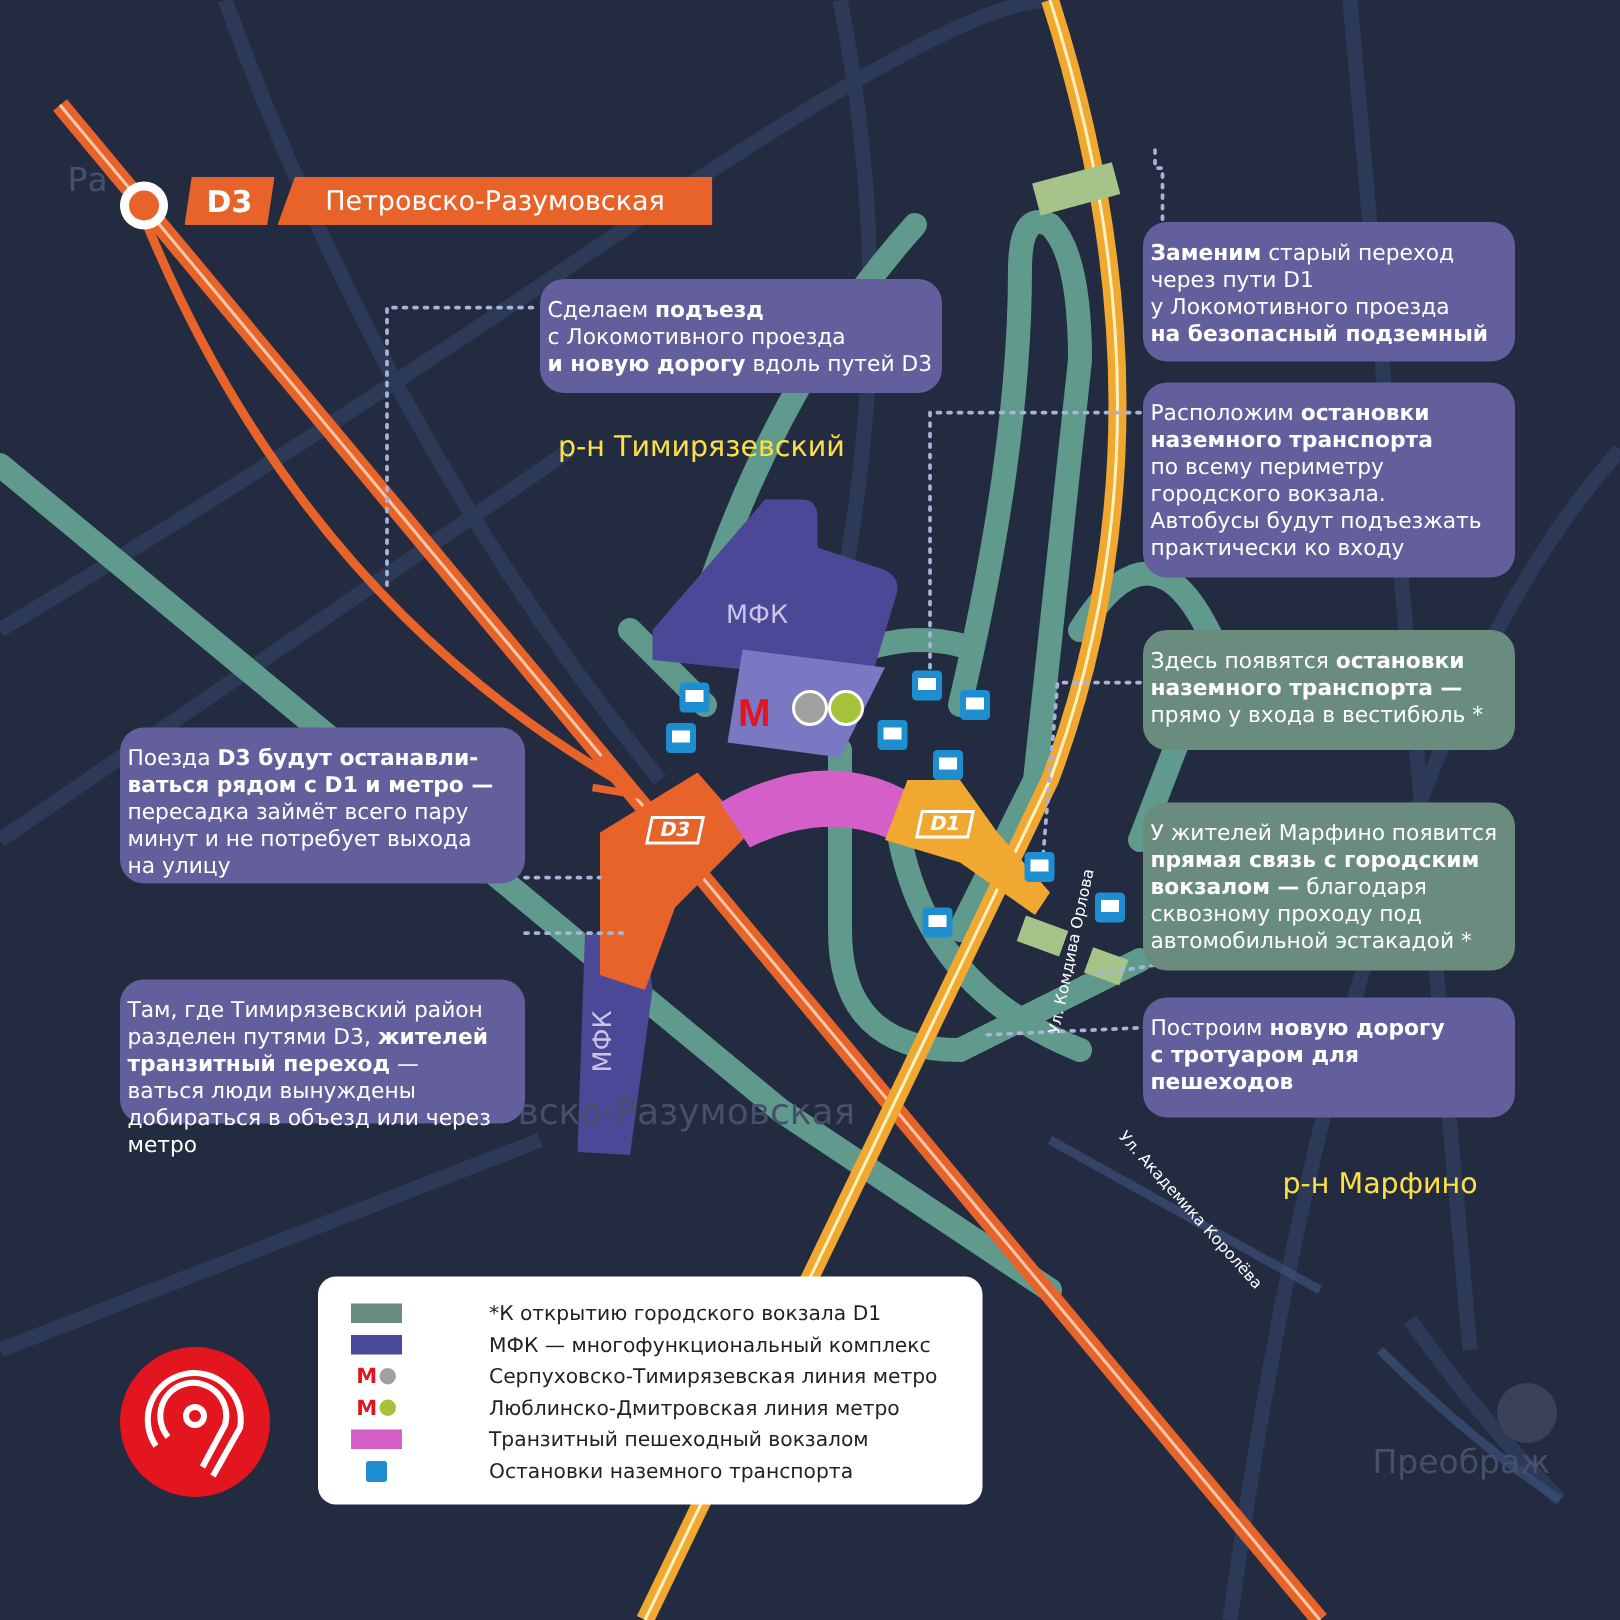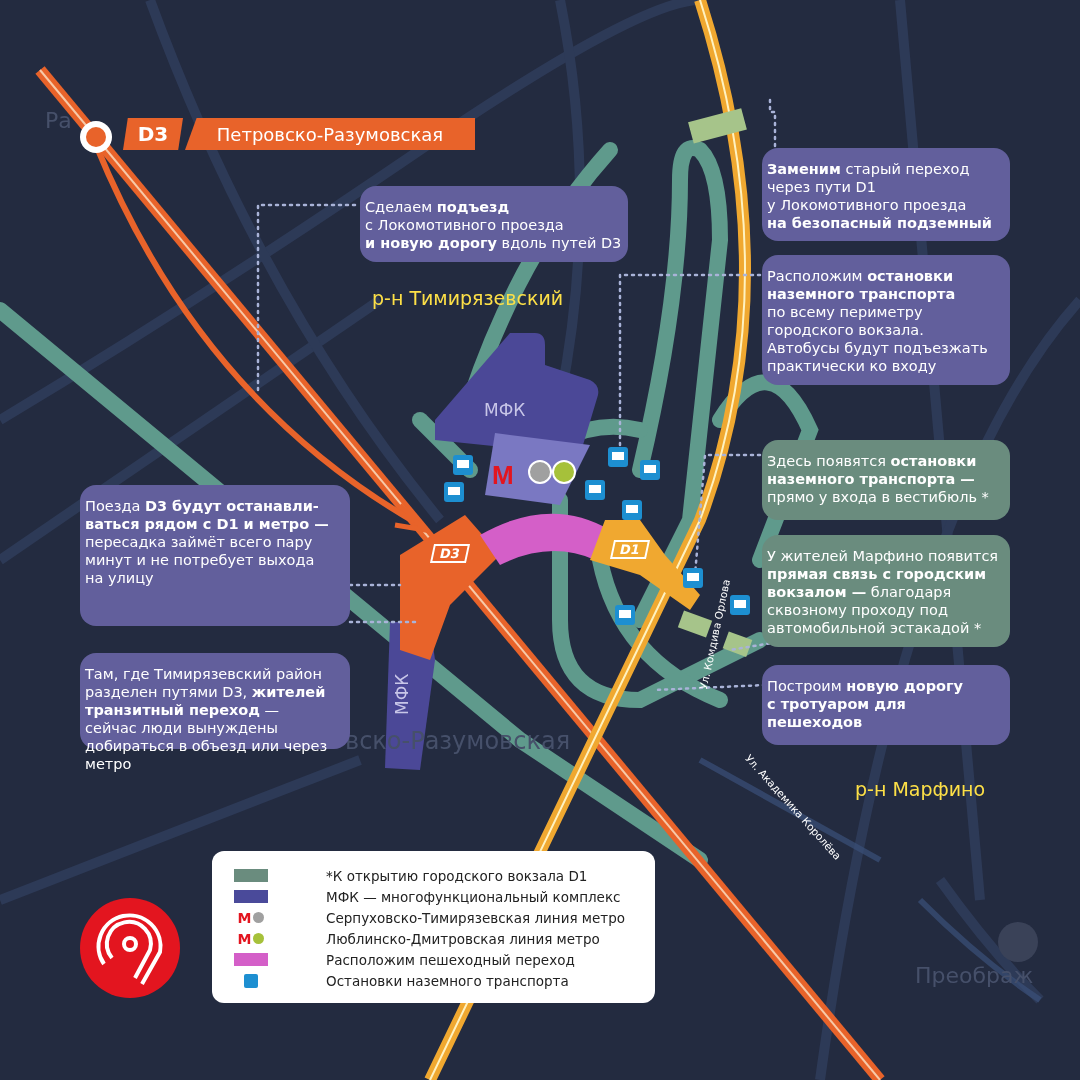--- a/index.html
+++ b/index.html
@@ -157,25 +157,25 @@
 <div class="street" style="left:752px;top:752px;transform:rotate(48deg);">Ул. Академика Королёва</div>
 
 <div class="mlabel" style="left:484px;top:400px;">МФК</div>
 <div class="mlabel" style="left:392px;top:715px;transform:rotate(-90deg);transform-origin:left top;">МФК</div>
 <div class="tag" style="left:432px;top:544px;">D3</div>
 <div class="tag" style="left:612px;top:540px;">D1</div>
 
 <div class="callout purple" style="left:360px;top:186px;width:268px;height:76px;"><span>Сделаем </span><b>подъезд</b><br><span>с Локомотивного проезда</span><br><b>и новую дорогу</b><span> вдоль путей D3</span></div>
 <div class="callout purple" style="left:762px;top:148px;width:248px;height:93px;"><b>Заменим</b><span> старый переход</span><br><span>через пути D1</span><br><span>у Локомотивного проезда</span><br><b>на безопасный подземный</b></div>
 <div class="callout purple" style="left:762px;top:255px;width:248px;height:130px;"><span>Расположим </span><b>остановки</b><br><b>наземного транспорта</b><br><span>по всему периметру</span><br><span>городского вокзала.</span><br><span>Автобусы будут подъезжать</span><br><span>практически ко входу</span></div>
-<div class="callout green" style="left:762px;top:440px;width:248px;height:80px;"><span>Здесь появятся </span><b>остановки</b><br><b>наземного транспорта —</b><br><span>прямо у входа в вестибюль *</span></div>
+<div class="callout green" style="left:762px;top:420px;width:248px;height:80px;"><span>Здесь появятся </span><b>остановки</b><br><b>наземного транспорта —</b><br><span>прямо у входа в вестибюль *</span></div>
 <div class="callout green" style="left:762px;top:535px;width:248px;height:112px;"><span>У жителей Марфино появится</span><br><b>прямая связь с городским</b><br><b>вокзалом —</b><span>  благодаря</span><br><span>сквозному проходу под</span><br><span>автомобильной эстакадой *</span></div>
 <div class="callout purple" style="left:762px;top:665px;width:248px;height:80px;"><span>Построим </span><b>новую дорогу</b><br><b>с тротуаром для пешеходов</b></div>
-<div class="callout purple" style="left:80px;top:485px;width:270px;height:141px;"><span>Поезда </span><b>D3 будут останавли-</b><br><b>ваться рядом с D1 и метро —</b><br><span>пересадка займёт всего пару</span><br><span>минут и не потребует выхода</span><br><span>на улицу</span></div>
-<div class="callout purple" style="left:80px;top:653px;width:270px;height:96px;"><span>Там, где Тимирязевский район</span><br><span>разделен путями D3, </span><b>жителей</b><br><b>транзитный переход</b><span>  —</span><br><span>сейчас люди вынуждены</span><br><span>добираться в объезд или через</span><br><span>метро</span></div>
+<div class="callout purple" style="left:80px;top:485px;width:270px;height:104px;"><span>Поезда </span><b>D3 будут останавли-</b><br><b>ваться рядом с D1 и метро —</b><br><span>пересадка займёт всего пару</span><br><span>минут и не потребует выхода</span><br><span>на улицу</span></div>
+<div class="callout purple" style="left:80px;top:653px;width:270px;height:96px;"><span>Там, где Тимирязевский район</span><br><span>разделен путями D3, </span><b>жителей</b><br><b>транзитный переход</b><span>  —</span><br><span>ваться люди вынуждены</span><br><span>добираться в объезд или через</span><br><span>метро</span></div>
 
 <div class="legend">
   <div class="legend-row">
     <span class="legend-swatch" style="background:#6a8c7e;"></span>
     <span>*К открытию городского вокзала D1</span>
   </div>
   <div class="legend-row">
     <span class="legend-swatch" style="background:#4a4a9a;"></span>
     <span>МФК — многофункциональный комплекс</span>
   </div>
@@ -188,21 +188,21 @@
   </div>
   <div class="legend-row">
     <span class="legend-swatch" style="height:16px;">
       <span style="color:#e3151f;font-weight:bold;font-size:14px;">M</span>
         <span style="display:inline-block;width:11px;height:11px;border-radius:50%;background:#a6c13a;margin-left:2px;"></span>
     </span>
     <span>Люблинско-Дмитровская линия метро</span>
   </div>
   <div class="legend-row">
     <span class="legend-swatch" style="background:#d45fc8;"></span>
-    <span>Расположим пешеходный переход</span>
+    <span>Транзитный пешеходный вокзалом</span>
   </div>
   <div class="legend-row">
     <span class="legend-swatch" style="height:16px;">
         <span style="display:inline-block;width:14px;height:14px;background:#1d8fd1;border-radius:2px;"></span>
       </span>
     <span>Остановки наземного транспорта</span>
   </div>
 </div>
 
 </body></html>

